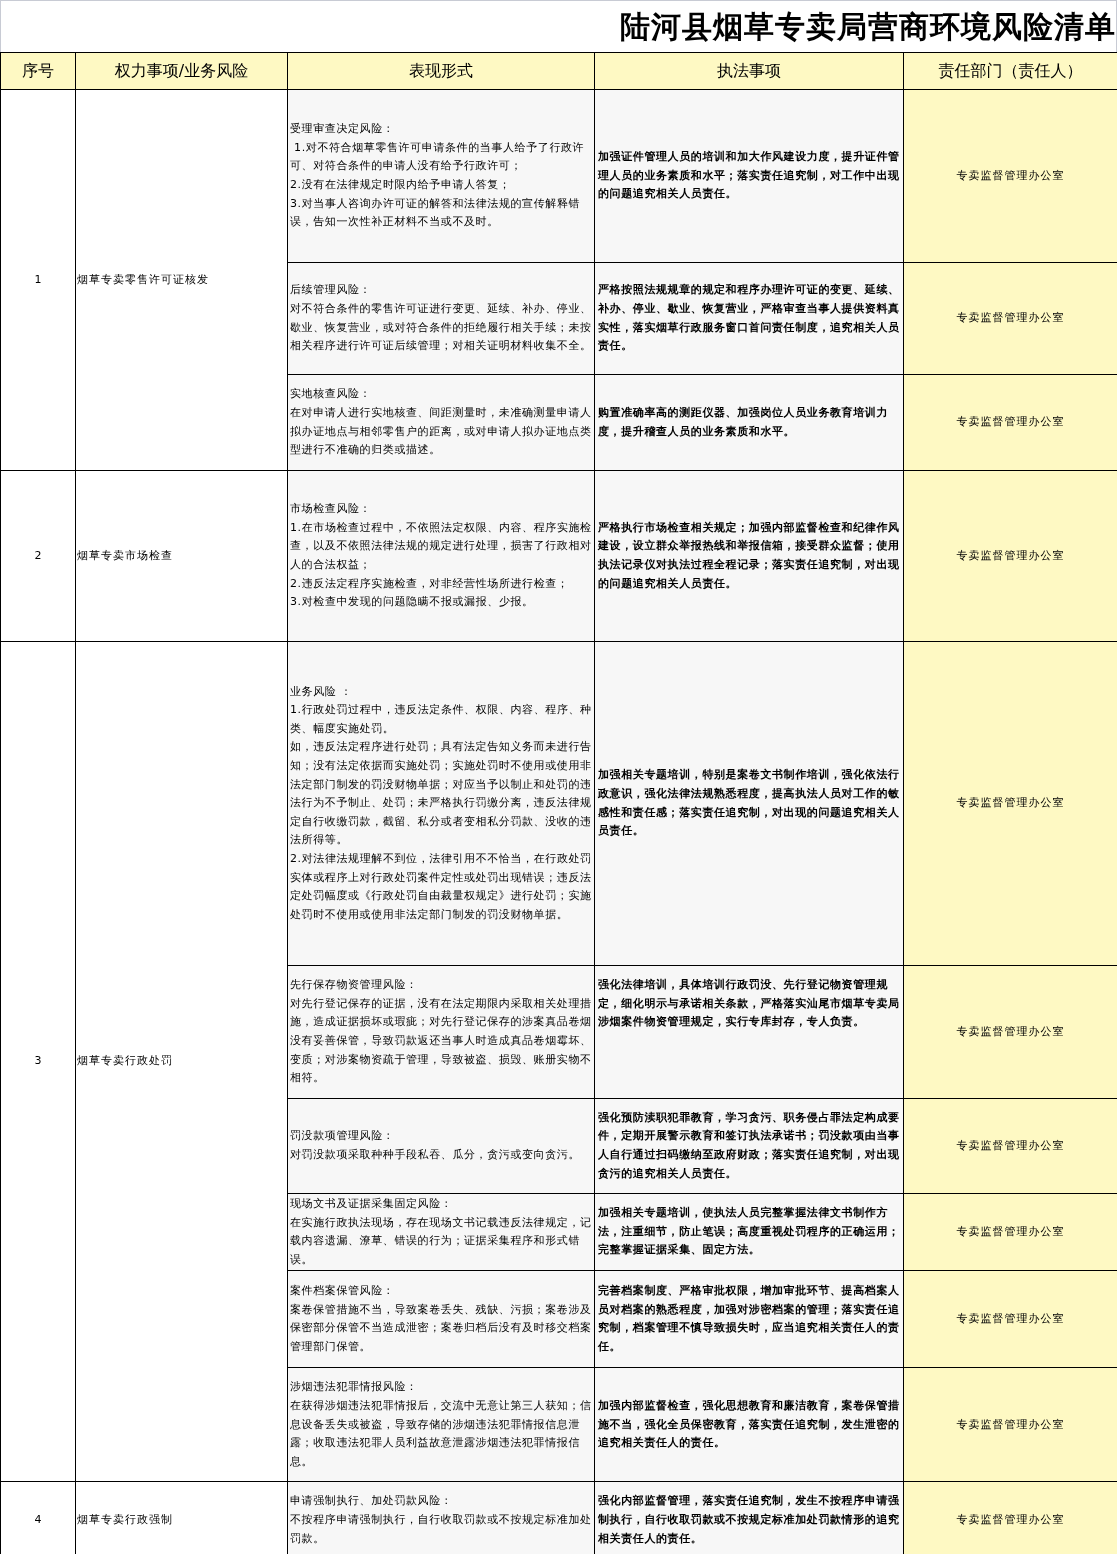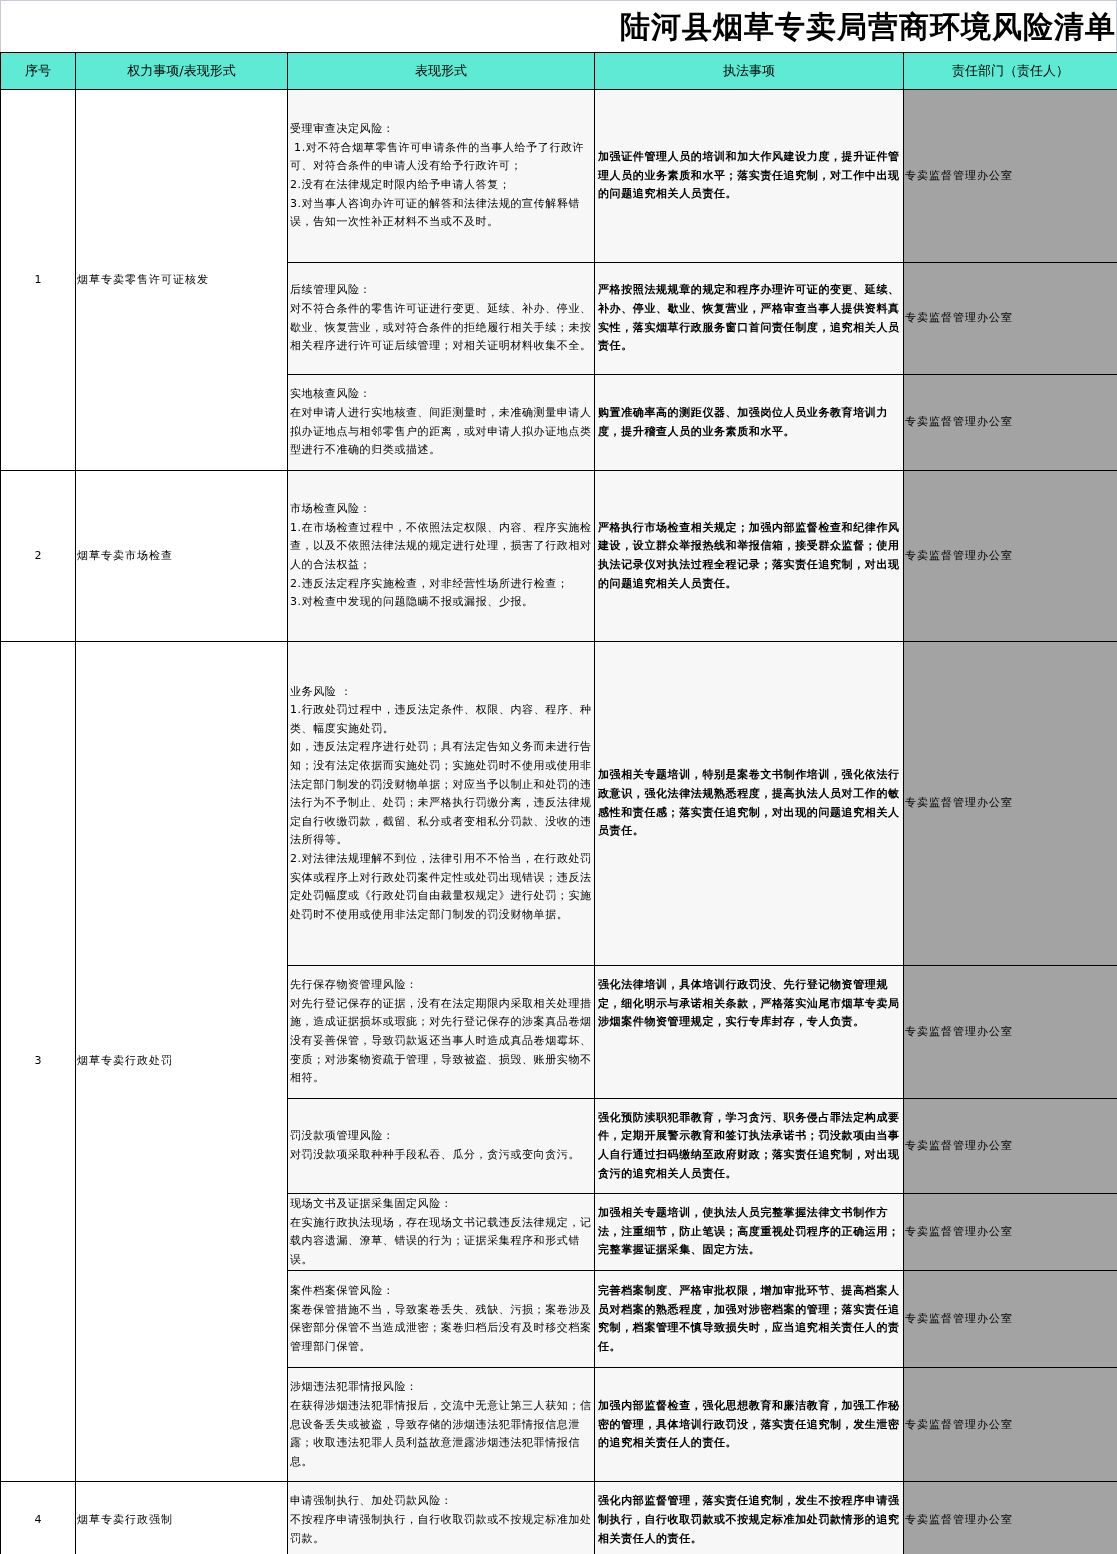--- a/index.html
+++ b/index.html
@@ -5,45 +5,45 @@
   html, body { margin: 0; padding: 0; background: #ffffff; }
   body { width: 1117px; height: 1554px; overflow: hidden; font-family: "DejaVu Sans", sans-serif; color: #000; }
   .title {
     height: 52px; line-height: 52px; text-align: right;
     font-family: "DejaVu Serif", serif; font-weight: bold; font-size: 30px;
     border-top: 1px solid #c8cbd4; border-left: 1px solid #c8cbd4; border-right: 1px solid #c8cbd4;
     box-sizing: border-box; letter-spacing: 1px;
   }
   table { border-collapse: collapse; table-layout: fixed; width: 1117px; }
   td, th { border: 1px solid #000; box-sizing: border-box; }
-  th { height: 37px; font-weight: normal; font-size: 13px; background: #5eead4; }
+  th { height: 37px; font-weight: normal; font-size: 16px; background: #fef9c3; }
   td { font-size: 11px; line-height: 18.6px; vertical-align: middle; background: #f7f7f7; }
   td.num { text-align: center; background: #fff; }
   td.item { text-align: left; background: #fff; letter-spacing: 1px; }
   td.form { padding: 1px 2px; white-space: pre-wrap; vertical-align: middle; letter-spacing: 0.6px; }
   td.measure { padding: 1px 3px; white-space: pre-wrap; letter-spacing: 0.6px; font-weight: bold; }
-  td.dept { text-align: left; background: #a3a3a3; letter-spacing: 1px; }
+  td.dept { text-align: center; background: #fef9c3; letter-spacing: 1px; }
 </style>
 </head>
 <body>
 
 <div class="title">陆河县烟草专卖局营商环境风险清单</div>
 
 <table>
   <colgroup>
     <col style="width:75px">
     <col style="width:212px">
     <col style="width:307px">
     <col style="width:309px">
     <col style="width:214px">
   </colgroup>
   <thead>
     <tr>
       <th>序号</th>
-      <th>权力事项/表现形式</th>
+      <th>权力事项/业务风险</th>
       <th>表现形式</th>
       <th>执法事项</th>
       <th>责任部门（责任人）</th>
     </tr>
   </thead>
   <tbody>
 
     <tr style="height:173px">
       <td class="num" rowspan="3">1</td>
       <td class="item" rowspan="3">烟草专卖零售许可证核发</td>
@@ -108,21 +108,21 @@
     </tr>
     <tr style="height:97px">
       <td class="form">案件档案保管风险：
 案卷保管措施不当，导致案卷丢失、残缺、污损；案卷涉及保密部分保管不当造成泄密；案卷归档后没有及时移交档案管理部门保管。</td>
       <td class="measure">完善档案制度、严格审批权限，增加审批环节、提高档案人员对档案的熟悉程度，加强对涉密档案的管理；落实责任追究制，档案管理不慎导致损失时，应当追究相关责任人的责任。</td>
       <td class="dept">专卖监督管理办公室</td>
     </tr>
     <tr style="height:114px">
       <td class="form">涉烟违法犯罪情报风险：
 在获得涉烟违法犯罪情报后，交流中无意让第三人获知；信息设备丢失或被盗，导致存储的涉烟违法犯罪情报信息泄露；收取违法犯罪人员利益故意泄露涉烟违法犯罪情报信息。</td>
-      <td class="measure">加强内部监督检查，强化思想教育和廉洁教育，加强工作秘密的管理，具体培训行政罚没，落实责任追究制，发生泄密的追究相关责任人的责任。</td>
+      <td class="measure">加强内部监督检查，强化思想教育和廉洁教育，案卷保管措施不当，强化全员保密教育，落实责任追究制，发生泄密的追究相关责任人的责任。</td>
       <td class="dept">专卖监督管理办公室</td>
     </tr>
 
     <tr style="height:77px">
       <td class="num">4</td>
       <td class="item">烟草专卖行政强制</td>
       <td class="form">申请强制执行、加处罚款风险：
 不按程序申请强制执行，自行收取罚款或不按规定标准加处罚款。</td>
       <td class="measure">强化内部监督管理，落实责任追究制，发生不按程序申请强制执行，自行收取罚款或不按规定标准加处罚款情形的追究相关责任人的责任。</td>
       <td class="dept">专卖监督管理办公室</td>

